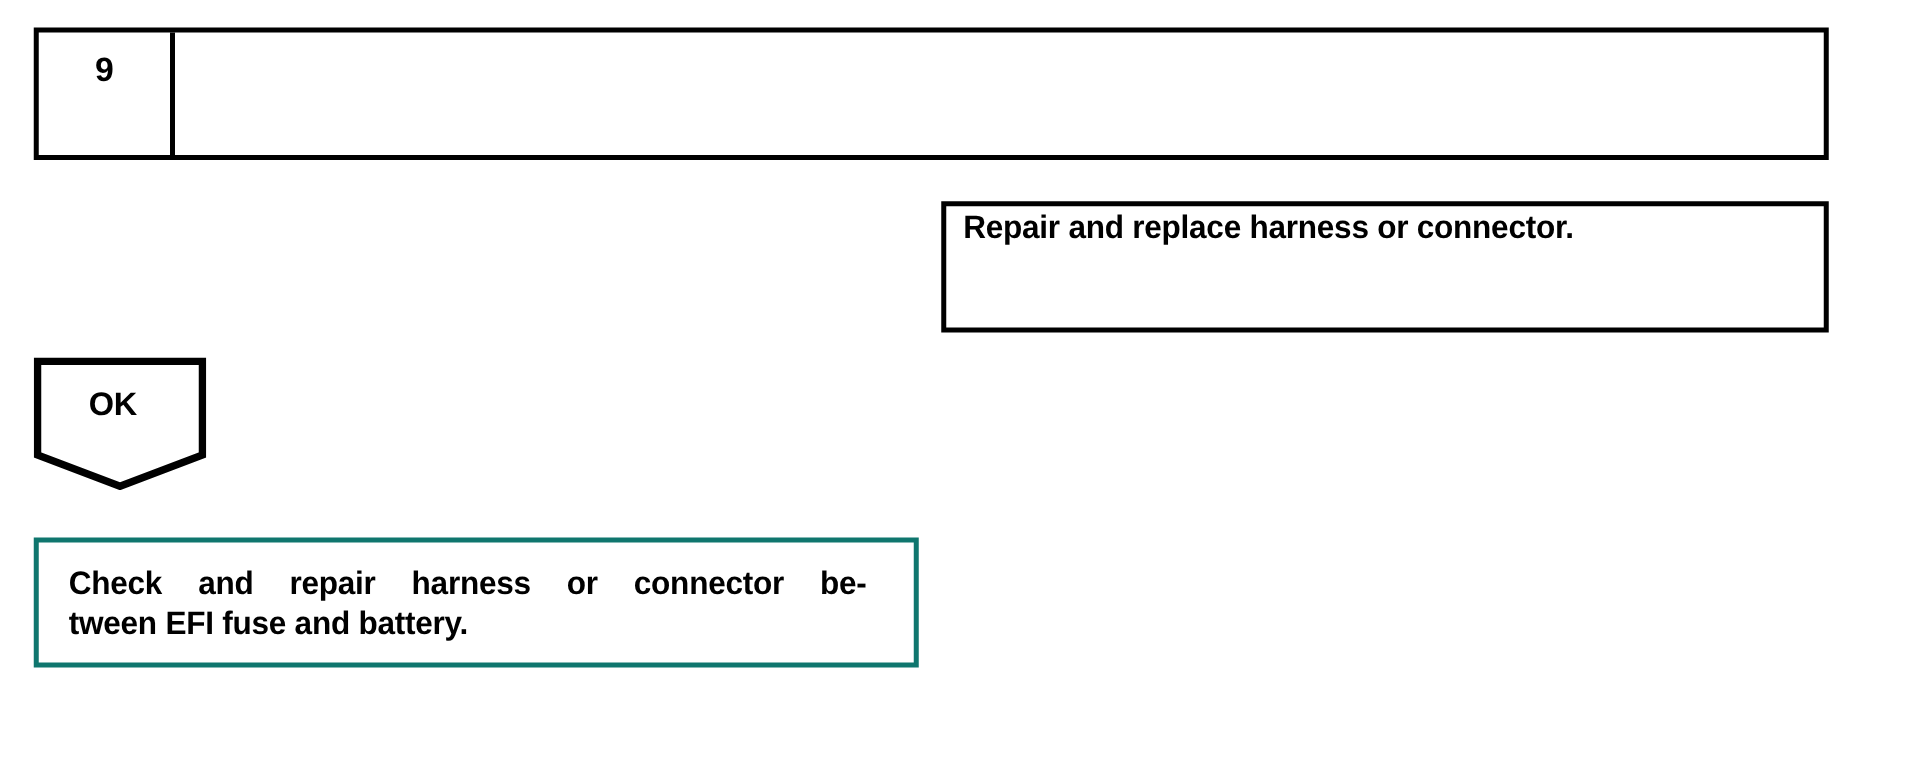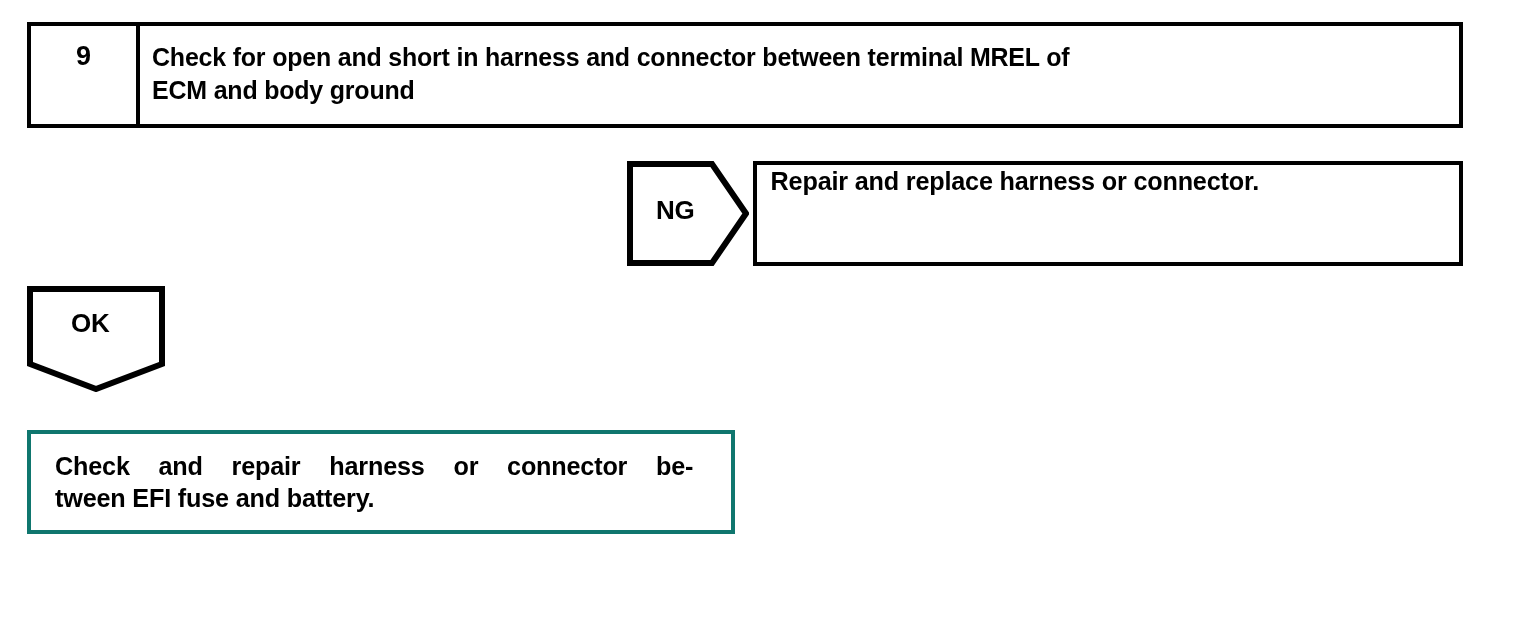--- a/index.html
+++ b/index.html
@@ -167,32 +167,22 @@
 </style>
 </head>
 <body>
 
 <div id="page">
 
   <div class="step-box">
     <div class="step-number-cell">
       <span class="step-number">9</span>
     </div>
-    <div class="step-text-cell">
-      <div class="step-text">Check for open and short in harness and connector between terminal MREL of
-ECM and body ground</div>
-    </div>
-  </div>
-
-  <div class="ng-pentagon">
-    <svg viewBox="0 0 122 105" xmlns="http://www.w3.org/2000/svg">
-      <polygon points="3,3 85,3 119,52.5 85,102 3,102" fill="#ffffff" stroke="#000000" stroke-width="6" stroke-linejoin="miter"></polygon>
-    </svg>
-    <span class="ng-label">NG</span>
-  </div>
+  </div>
+
 
   <div class="result-box-ng">
     <div class="result-text">Repair and replace harness or connector.</div>
   </div>
 
   <div class="ok-pentagon">
     <svg viewBox="0 0 138 106" xmlns="http://www.w3.org/2000/svg">
       <polygon points="3,3 135,3 135,78 69,103 3,78" fill="#ffffff" stroke="#000000" stroke-width="6" stroke-linejoin="miter"></polygon>
     </svg>
     <span class="ok-label">OK</span>

